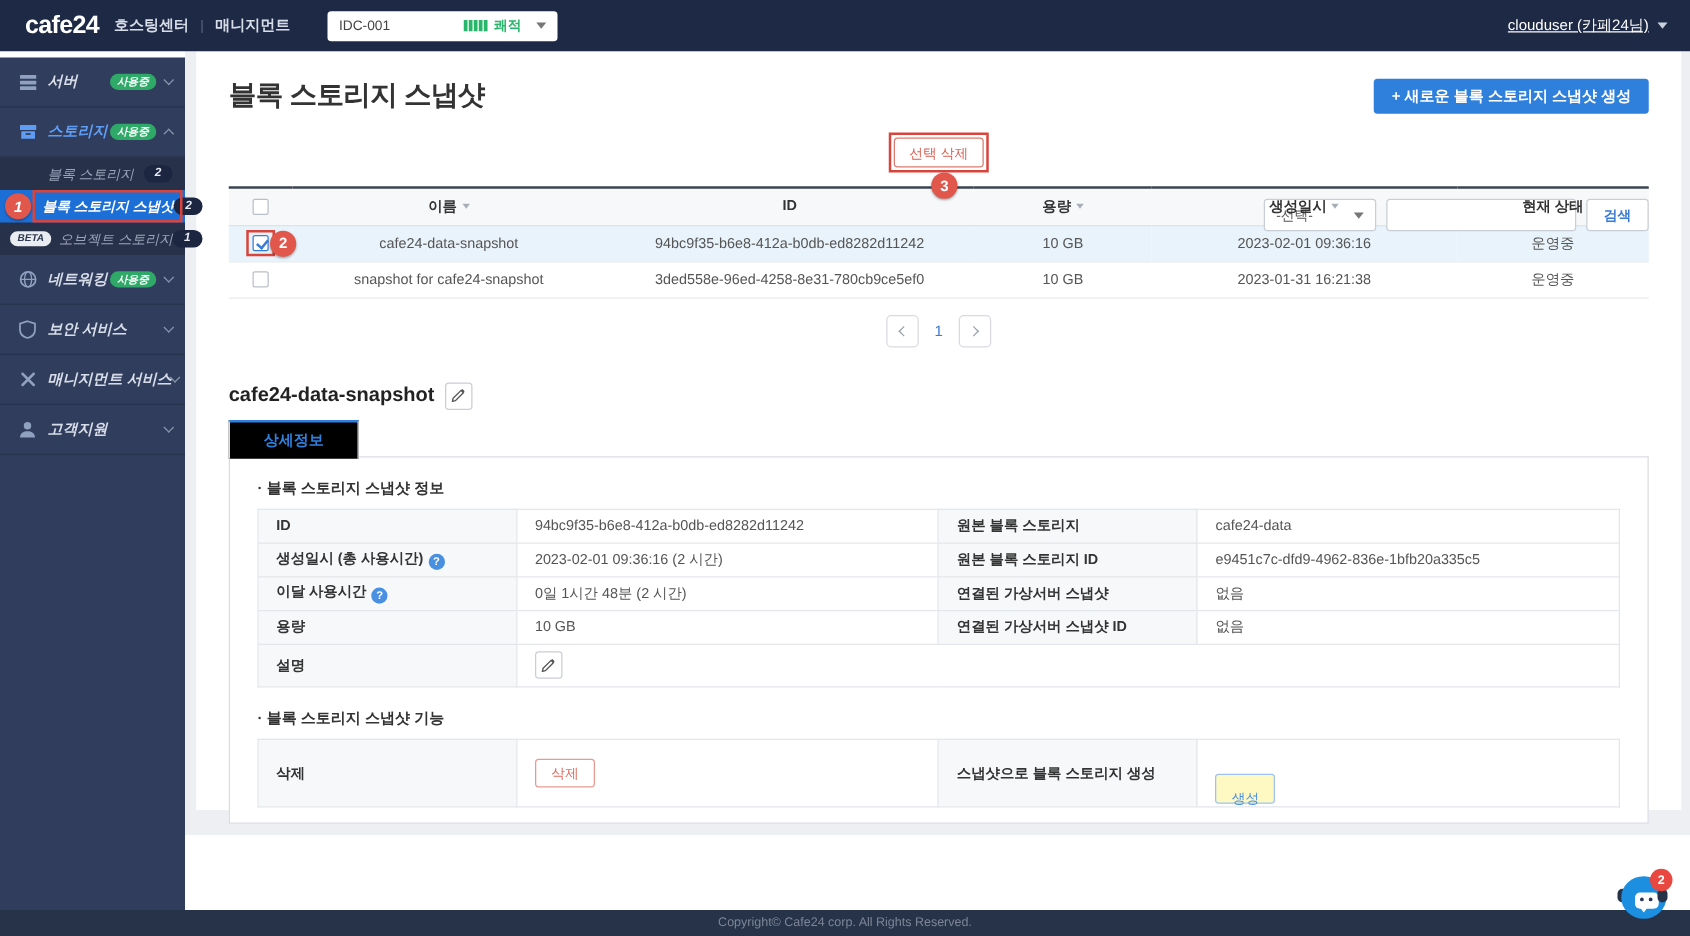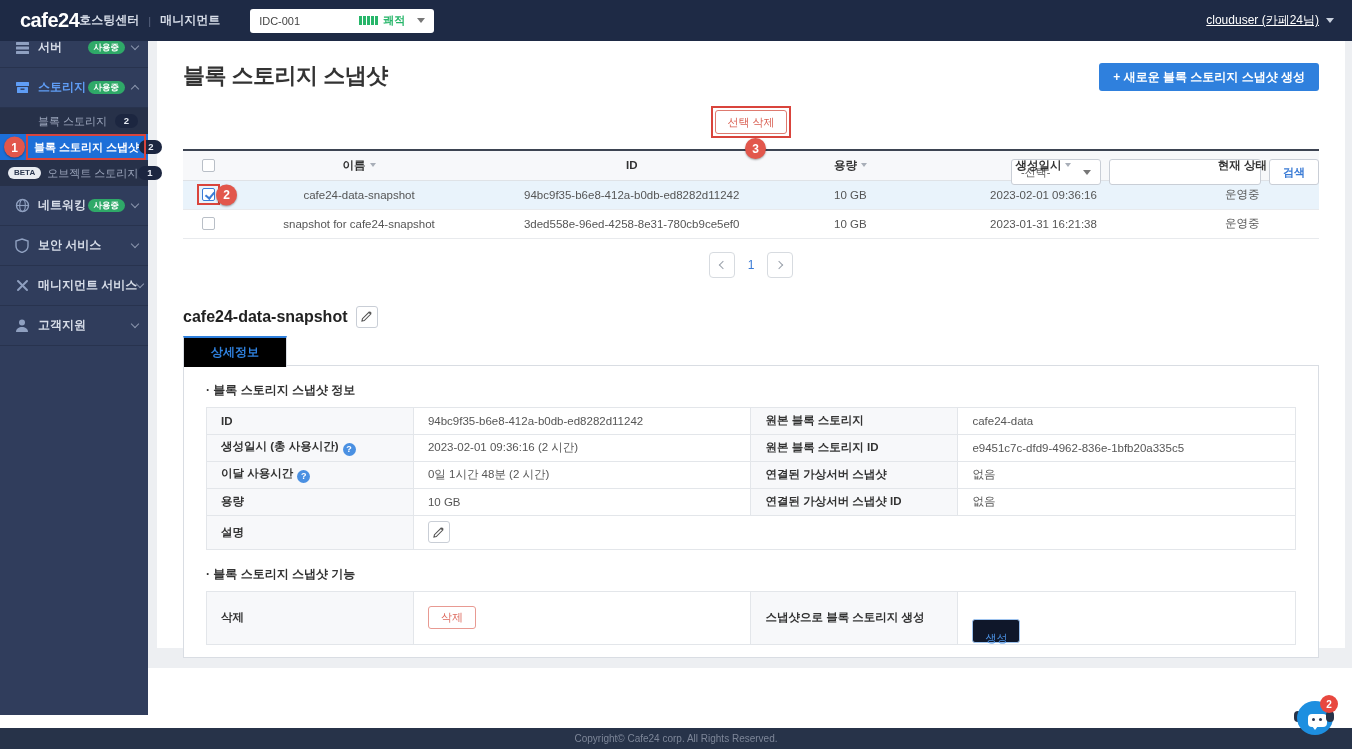--- a/index.html
+++ b/index.html
@@ -5,35 +5,35 @@
   * { box-sizing: border-box; margin: 0; padding: 0; }
   html,body { width:1352px; height:749px; }
   body {
     font-family: "Liberation Sans", sans-serif;
     background:#fff; overflow:hidden; position:relative;
     -webkit-font-smoothing:antialiased;
   }
   
   .topbar{position:absolute;left:0;top:0;width:1352px;height:41px;background:#1e2a45;display:flex;align-items:center;z-index:20;}
   .logo{font-size:20px;font-weight:800;color:#fff;letter-spacing:-0.5px;margin-left:20px;cursor:pointer;}
-  .brand-sub{font-size:12px;font-weight:700;color:#d7dde8;}
+  .brand-sub{font-size:12px;font-weight:700;color:#d7dde8;margin-left:12px;}
   .brand-div{font-size:11px;color:#5a6680;margin:0 9px;}
   .brand-sec{font-size:12px;font-weight:700;color:#d7dde8;}
   .idc-select{margin-left:30px;width:184px;height:24px;background:#fff;border-radius:3px;display:flex;align-items:center;padding:0 9px;cursor:pointer;}
   .idc-label{font-size:11px;color:#444;flex:1;}
   .signal{display:flex;gap:1px;margin-right:5px;align-items:flex-end;}
   .signal i{width:3px;height:9px;background:#27b66a;display:block;}
   .idc-status{font-size:11px;color:#27b66a;font-weight:700;margin-right:12px;}
   .caret{width:0;height:0;border-left:4px solid transparent;border-right:4px solid transparent;border-top:5px solid #777;}
   .user-menu{margin-left:auto;margin-right:18px;display:flex;align-items:center;gap:7px;cursor:pointer;}
   .user-name{font-size:12px;color:#fff;text-decoration:underline;}
   .user-menu .caret{border-top-color:#c9d1df;}
 
   
-  .sidebar{position:absolute;left:0;top:28px;width:148px;height:687px;background:#303d5c;z-index:10;}
+  .sidebar{position:absolute;left:0;top:46px;width:148px;height:687px;background:#303d5c;z-index:10;font-style:italic;}
   .snav{display:flex;align-items:center;height:40px;padding:0 10px 0 14px;border-bottom:1px solid #28334e;cursor:pointer;position:relative;}
   .snav .nav-label{font-size:12px;font-weight:700;color:#d7dde8;margin-left:8px;white-space:nowrap;}
   .snav.active-section .nav-label{color:#5f9df5;}
   .nav-badge{margin-left:auto;background:#2fa968;color:#fff;font-size:8.5px;font-weight:700;border-radius:8px;padding:2px 6px;line-height:1;}
   .chev{width:6px;height:6px;border-right:1.5px solid #8b96ad;border-bottom:1.5px solid #8b96ad;transform:rotate(45deg);margin-left:7px;margin-top:-3px;flex:none;}
   .chev.up{transform:rotate(-135deg);margin-top:3px;}
   .chev.pushed{margin-left:auto;}
   .subnav{background:#273149;}
   .ssub{display:flex;align-items:center;height:26px;padding-left:20px;cursor:pointer;position:relative;}
   .ssub .sub-label{font-size:11px;color:#9aa4ba;white-space:nowrap;}
@@ -97,21 +97,21 @@
   .info-table td{border:1px solid #e3e6ea;height:27px;padding:0 14px;font-size:11.5px;color:#555;}
   .info-table td.lbl{background:#f7f8fa;color:#333;font-weight:700;width:19%;}
   .info-table td.val{width:31%;}
   .row-tall td{height:34px;}
   .help-icon{display:inline-flex;width:13px;height:13px;background:#4a90e2;border-radius:50%;color:#fff;font-size:9px;font-weight:700;align-items:center;justify-content:center;margin-left:4px;vertical-align:-2px;cursor:pointer;}
   .features-table{width:100%;border-collapse:collapse;margin-top:8px;table-layout:fixed;}
   .features-table td{border:1px solid #e3e6ea;height:32px;padding:0 14px;font-size:11.5px;color:#555;}
   .features-table td.lbl{background:#f7f8fa;color:#333;font-weight:700;width:19%;}
   .features-heading{margin-top:16px;}
   .btn-sm-red{height:23px;background:#fff;border:1px solid #e89a92;color:#dd6a5e;font-size:11px;border-radius:3px;padding:0 12px;cursor:pointer;}
-  .btn-sm-blue{height:23px;background:#0f172a;border:1px solid #9ec3ee;color:#4a90e2;font-size:11px;border-radius:3px;padding:11px 12px;cursor:pointer;margin-top:27px;}
+  .btn-sm-blue{height:23px;background:#fef9c3;border:1px solid #9ec3ee;color:#4a90e2;font-size:11px;border-radius:3px;padding:11px 12px;cursor:pointer;margin-top:27px;}
 
   
   .footer{position:absolute;left:0;bottom:0;width:1352px;height:21px;background:#273349;display:flex;align-items:center;justify-content:center;z-index:15;}
   .footer-text{font-size:10px;color:#7d8698;}
   .chat-widget{position:absolute;right:14px;bottom:12px;width:44px;height:42px;z-index:30;cursor:pointer;}
   .chat-body{position:absolute;left:3px;top:6px;width:36px;height:34px;background:#1d8fe0;border-radius:50%;}
   .chat-ear{position:absolute;width:8px;height:11px;background:#273349;border-radius:4px;top:16px;}
   .chat-ear.l{left:0;}
   .chat-ear.r{right:4px;}
   .chat-bubble{position:absolute;left:11px;top:13px;width:19px;height:13px;background:#fff;border-radius:4px;}

